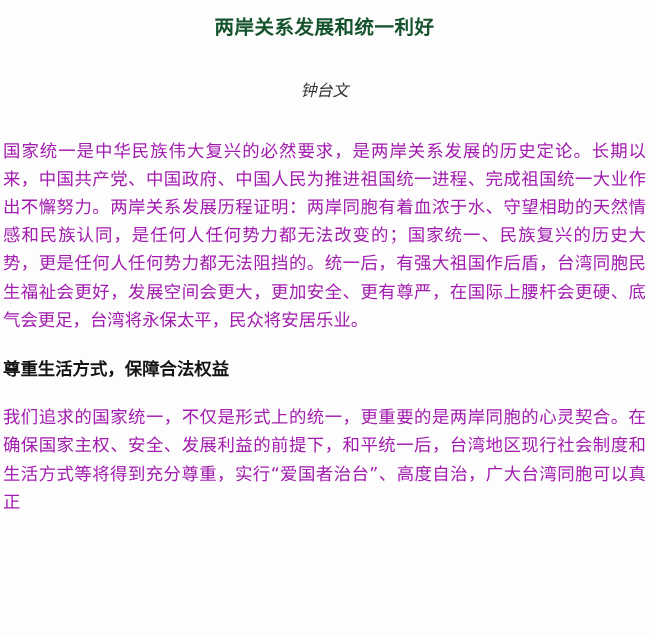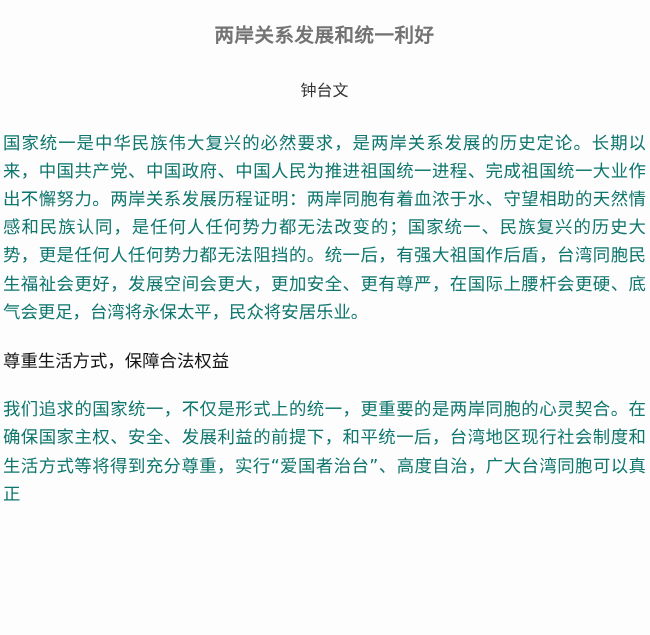--- a/index.html
+++ b/index.html
@@ -22,55 +22,56 @@
     padding: 0 4px 0 3px;
     background: #fdfdfd;
     overflow: hidden;
     position: relative;
   }
 
   .doc-title {
     text-align: center;
     font-size: 19.5px;
     font-weight: bold;
-    color: #737373;
+    color: #14532d;
     letter-spacing: 0.5px;
     line-height: 1.2;
     margin: 0;
-    padding-top: 24px;
+    padding-top: 16px;
   }
 
   .doc-byline {
     text-align: center;
     font-size: 16px;
     font-weight: normal;
     color: #333333;
     line-height: 1.2;
-    margin: 8px;
+    margin: 16px;
     padding-top: 26px;
+    font-style: italic;
   }
 
   .body-block {
     font-size: 17.4px;
     line-height: 28.2px;
-    color: #0f766e;
+    color: #a21caf;
     text-align: justify;
     text-justify: inter-ideograph;
     margin: 0;
     word-break: break-all;
   }
 
   .para {
     padding-top: 20px;
   }
 
   .subhead {
     font-size: 17.4px;
     line-height: 28.2px;
-    font-weight: normal;
+    font-weight: bold;
     color: #141414;
     margin: 0;
     padding-top: 21px;
     text-align: left;
   }
 
   .para-after-head {
     padding-top: 19px;
   }
 </style>

